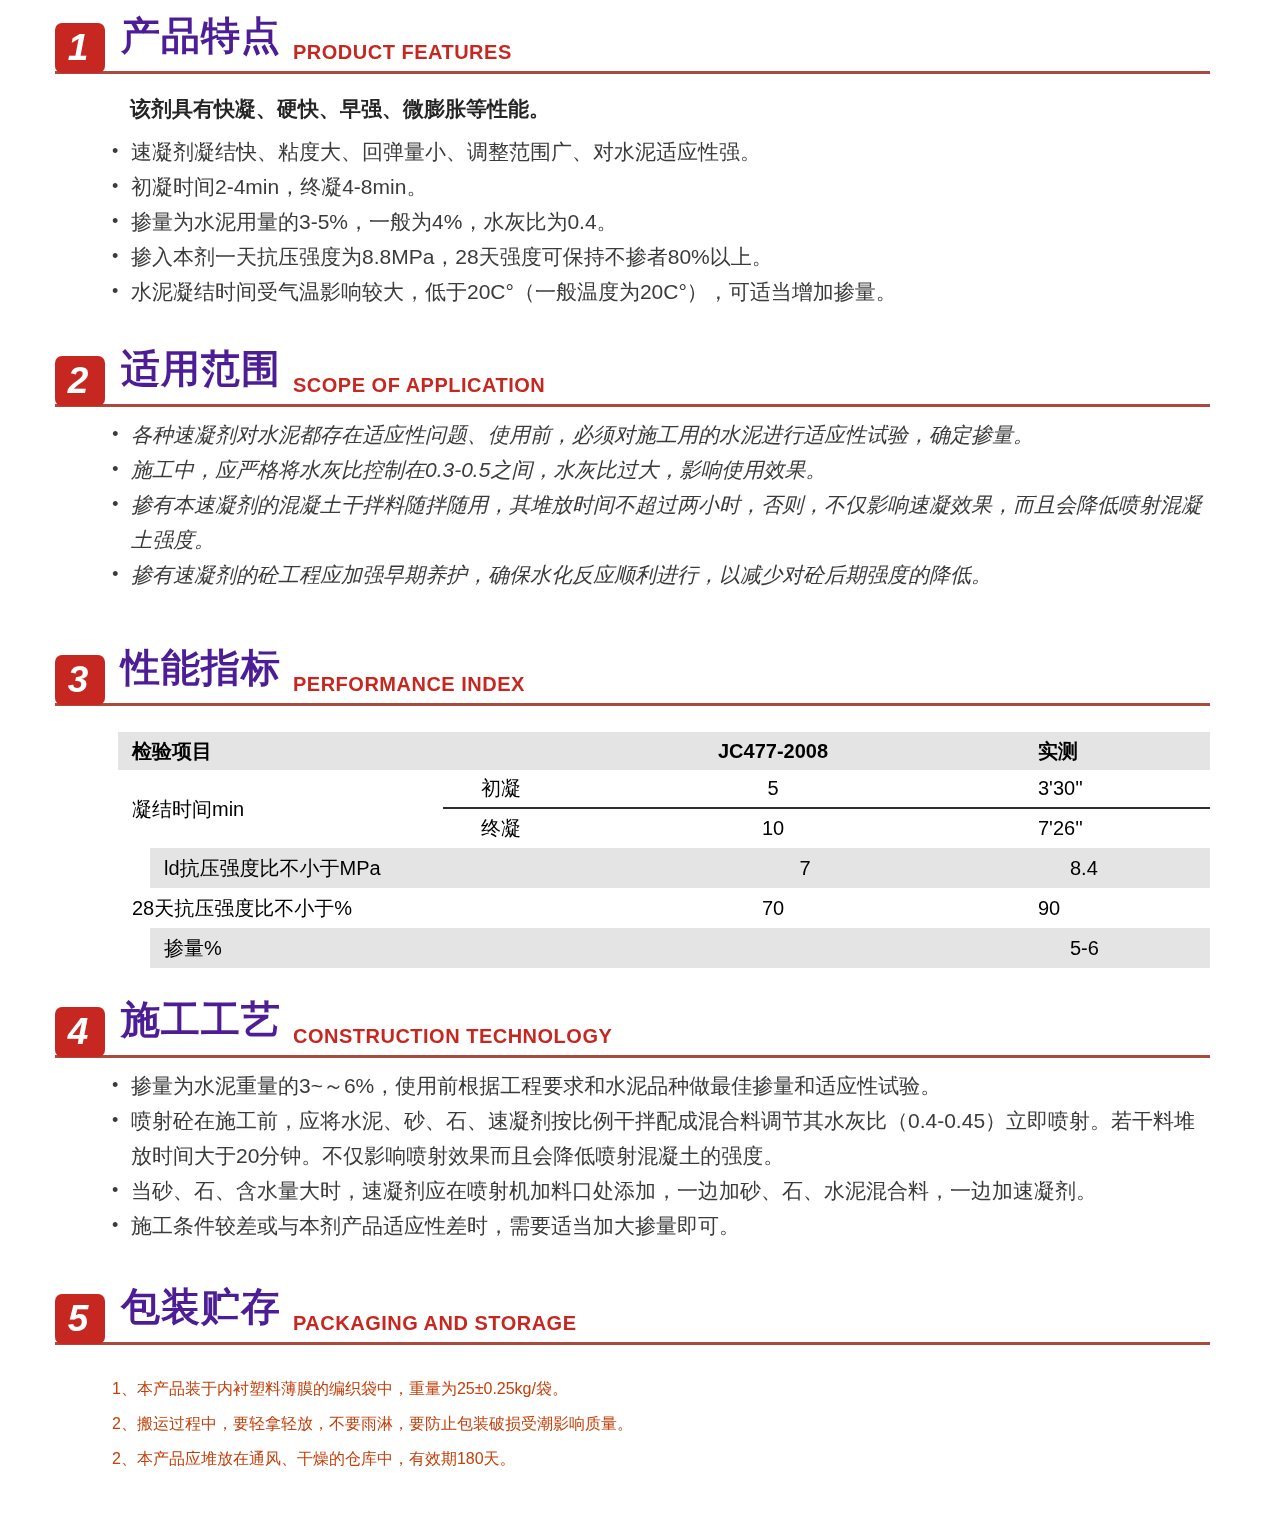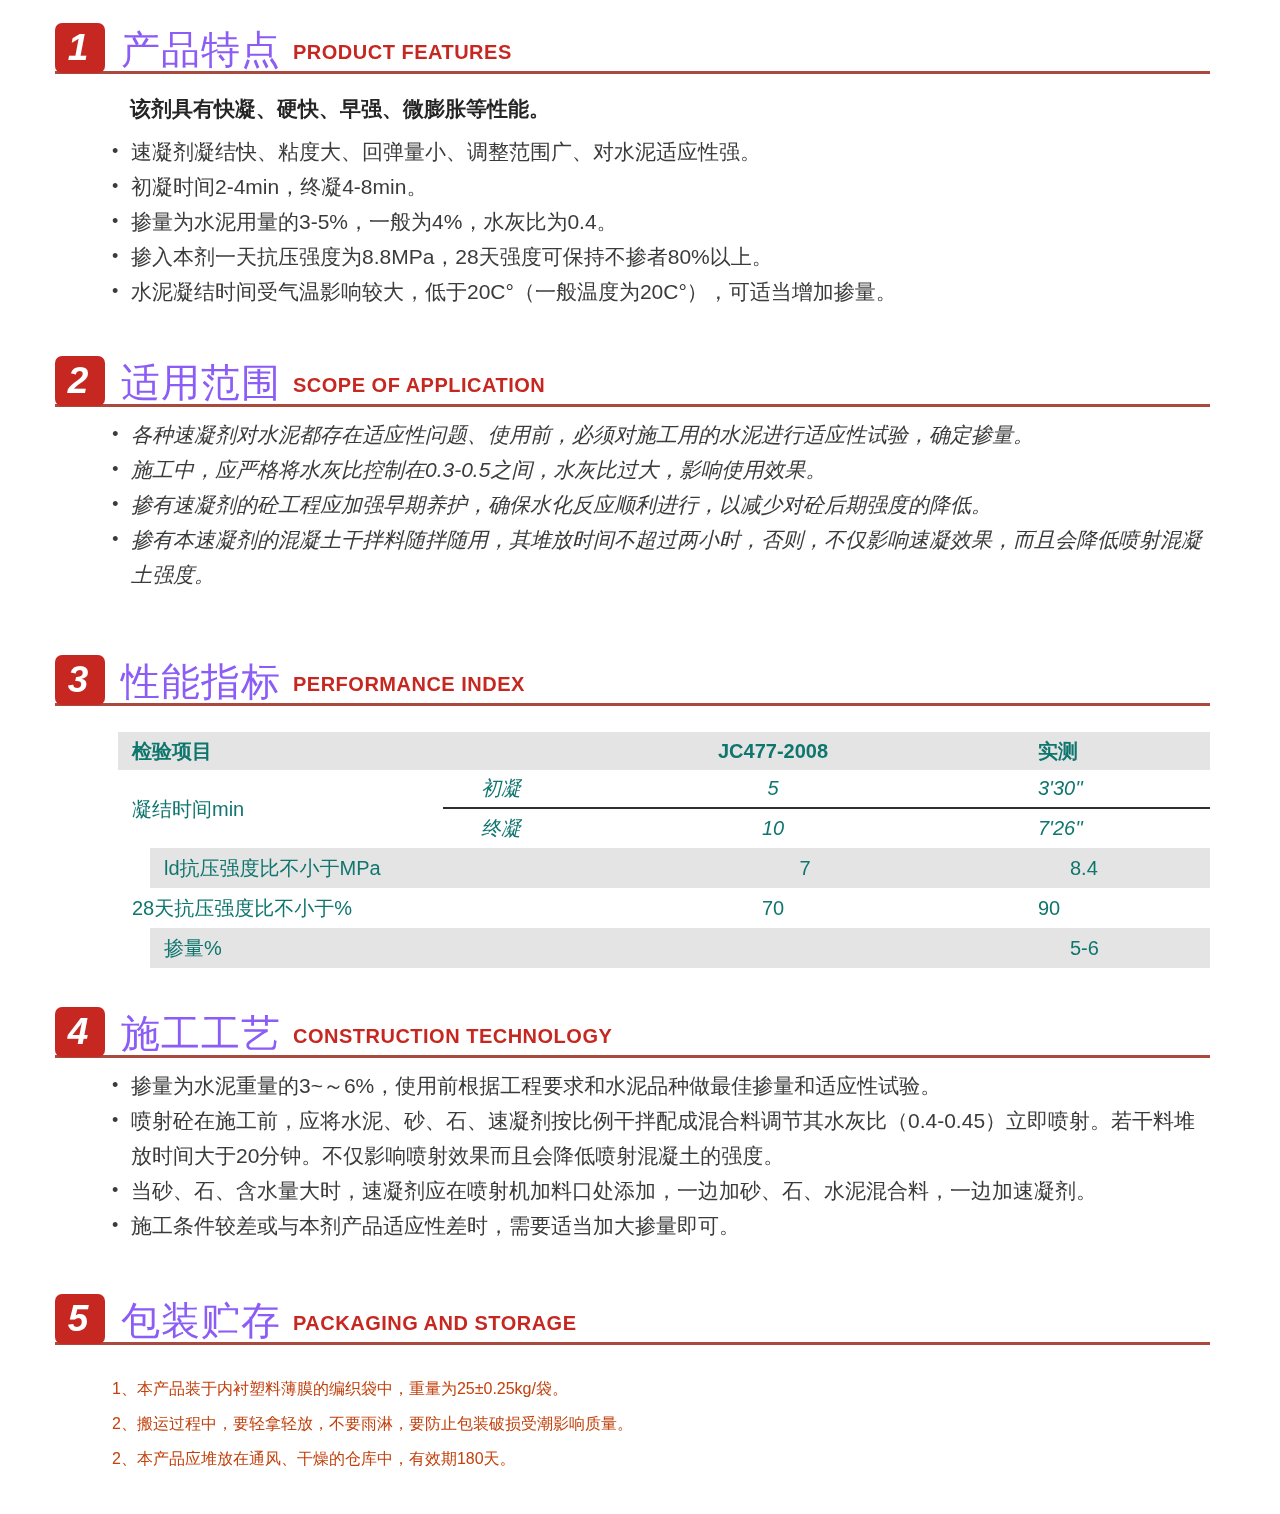--- a/index.html
+++ b/index.html
@@ -21,22 +21,22 @@
   }
   .num-badge{
     width:50px; height:50px; flex:0 0 50px;
     background:#c62821; border-radius:7px;
     color:#ffffff; font-size:37px; font-weight:bold; font-style:italic;
     display:flex; align-items:center; justify-content:center;
     padding-right:4px;
     position:relative; top:2px;
   }
   .title-zh{
-    color:#8b5cf6; font-size:39px; font-weight:normal;
-    margin-left:16px; line-height:1; padding-bottom:2px;
+    color:#4c1d95; font-size:39px; font-weight:bold;
+    margin-left:16px; line-height:1; padding-bottom:16px;
     letter-spacing:1px;
   }
   .title-en{
     color:#c62821; font-size:20px; font-weight:bold;
     margin-left:12px; padding-bottom:7px; letter-spacing:0.5px;
   }
 
   
   .intro{
     margin:20px 70px 0 130px;
@@ -61,21 +61,21 @@
     margin:26px 70px 0 112px;
   }
   ol.numbered li{
     font-size:16px; line-height:35px; color:#c2410c;
   }
 
   
   .spec-table{
     margin:26px 70px 0 118px;
     width:1092px;
-    font-size:20px; color:#0f766e;
+    font-size:20px; color:#000000;
   }
   .t-row, .t-head{
     display:grid;
     grid-template-columns:440px 430px 1fr;
     align-items:center;
     min-height:40px;
   }
   .t-head{ background:#e4e4e4; min-height:38px; font-weight:bold; }
   .t-row.stripe{ background:#e4e4e4;margin-left:32px; }
   .cell-label{ padding-left:14px; }
@@ -86,21 +86,20 @@
     display:grid;
     grid-template-columns:325px 1fr;
     background:#ffffff;
   }
   .t-block .cell-label{ align-self:center; }
   .t-subrow{
     display:grid;
     grid-template-columns:115px 430px 1fr;
     align-items:center;
     height:39px;
-    font-style:italic;
   }
   .t-subrow.divided{ border-bottom:2px solid #2e2e2e; }
   .sub-name{ padding-left:38px; }
 
   
   .gap-s2{ margin-top:46px; }
   .gap-s3{ margin-top:62px; }
   .gap-s4{ margin-top:38px; }
   .gap-s5{ margin-top:50px; }
   .bullets-s2{ margin-top:18px;font-style:italic; }
@@ -127,22 +126,22 @@
 
 <div class="section gap-s2">
   <div class="sec-header">
     <div class="num-badge">2</div>
     <div class="title-zh">适用范围</div>
     <div class="title-en">SCOPE OF APPLICATION</div>
   </div>
   <ul class="bullets bullets-s2">
     <li>各种速凝剂对水泥都存在适应性问题、使用前，必须对施工用的水泥进行适应性试验，确定掺量。</li>
     <li>施工中，应严格将水灰比控制在0.3-0.5之间，水灰比过大，影响使用效果。</li>
+    <li>掺有本速凝剂的混凝土干拌料随拌随用，其堆放时间不超过两小时，否则，不仅影响速凝效果，而且会降低喷射混凝土强度。</li>
     <li>掺有速凝剂的砼工程应加强早期养护，确保水化反应顺利进行，以减少对砼后期强度的降低。</li>
-    <li>掺有本速凝剂的混凝土干拌料随拌随用，其堆放时间不超过两小时，否则，不仅影响速凝效果，而且会降低喷射混凝土强度。</li>
   </ul>
 </div>
 
 <div class="section gap-s3">
   <div class="sec-header">
     <div class="num-badge">3</div>
     <div class="title-zh">性能指标</div>
     <div class="title-en">PERFORMANCE INDEX</div>
   </div>
 

